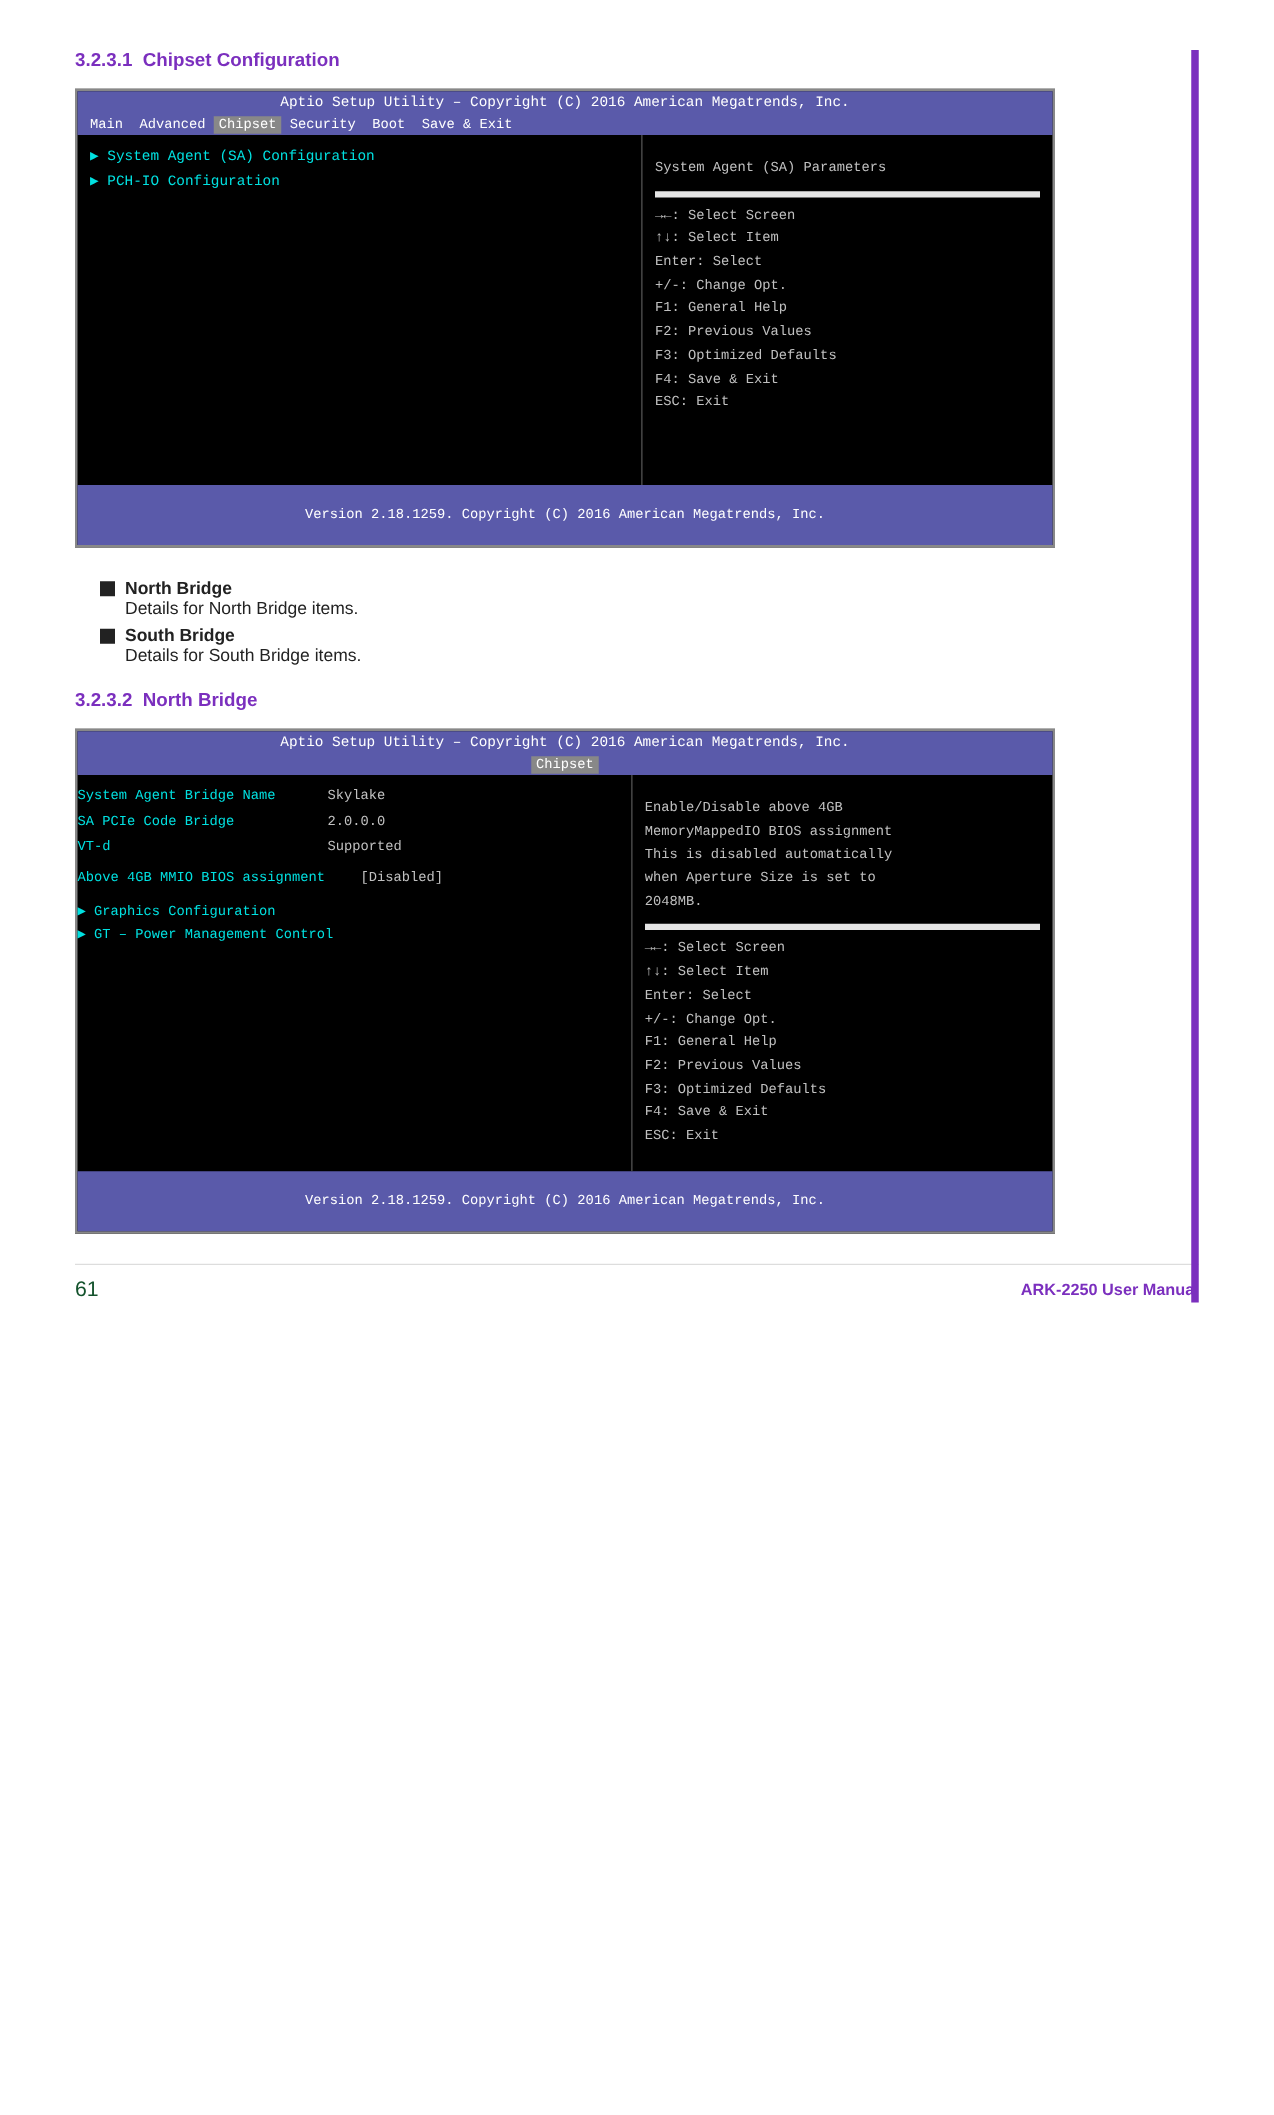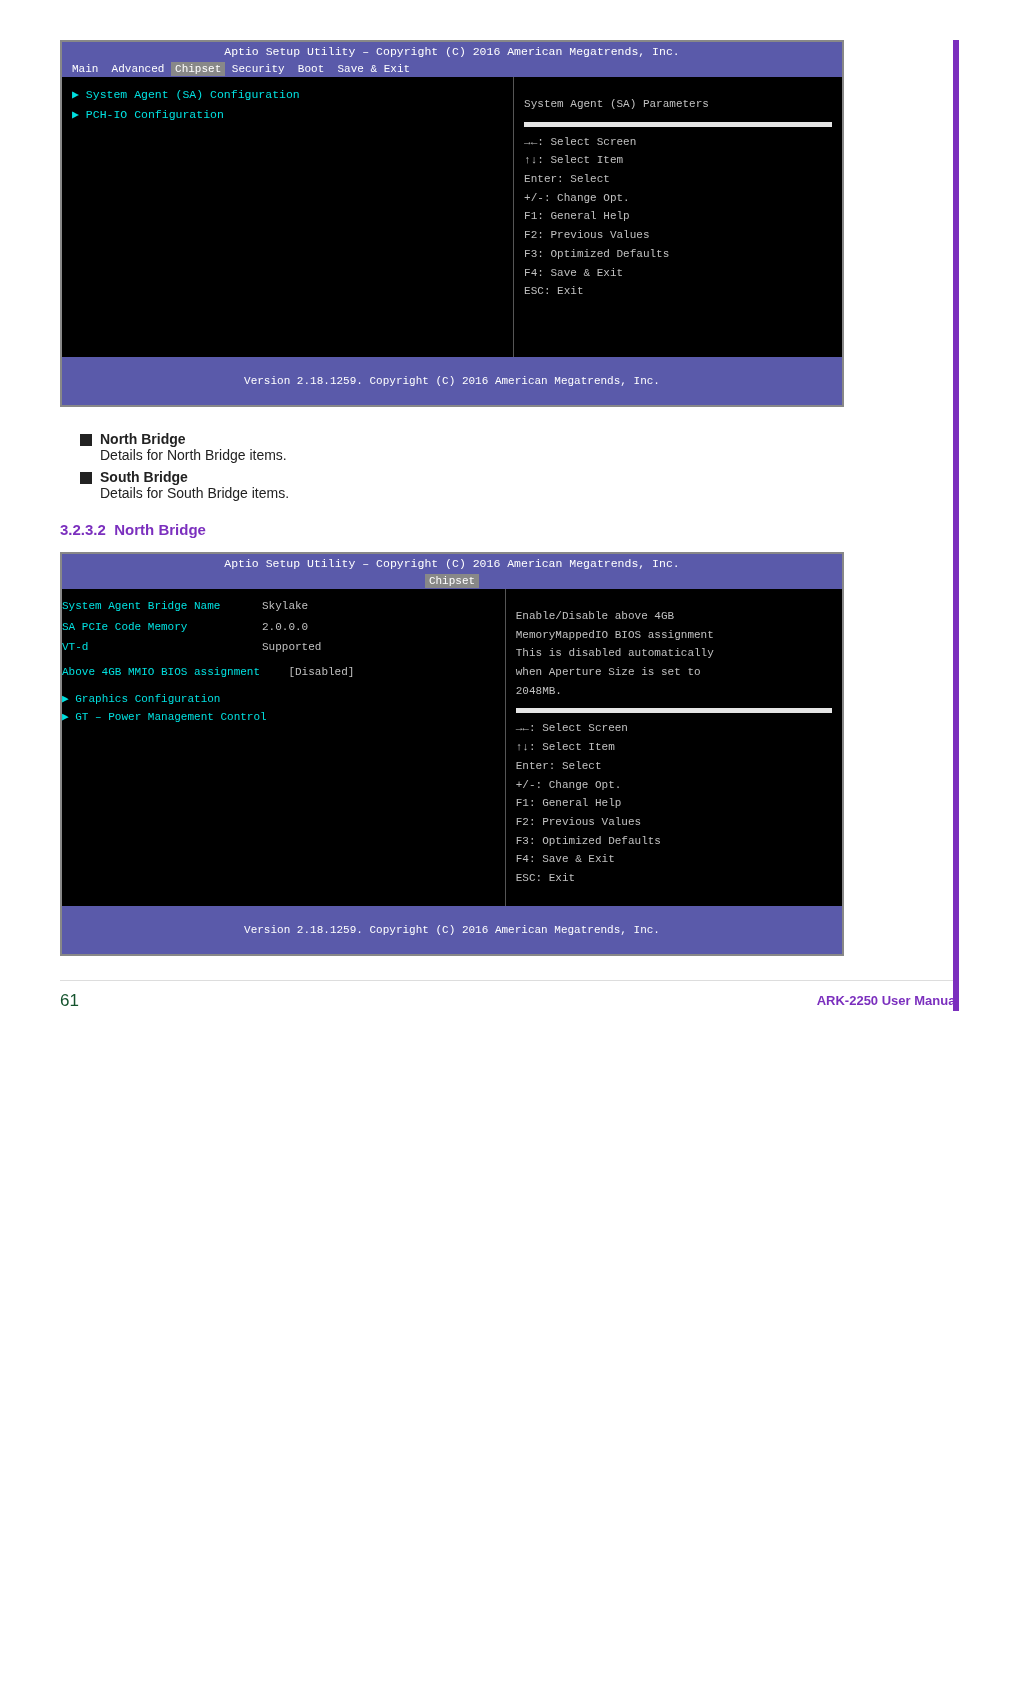--- a/index.html
+++ b/index.html
@@ -129,20 +129,23 @@
       position: relative;
     }
   </style>
 </head>
 <body>
 
 <div class="page-wrapper">
   <div style="position:absolute; right:0; top:0; bottom:0; width:6px; background:#7B2FBE;"></div>
 
   <div style="margin-bottom:20px;">
+    <div class="section-title">
+      <span>3.2.3.1</span>&nbsp;&nbsp;<span>Chipset Configuration</span>
+    </div>
 
     <div class="bios-screen">
       <div class="bios-header">Aptio Setup Utility – Copyright (C) 2016 American Megatrends, Inc.</div>
       <div class="bios-nav">
         <span>Main&nbsp;&nbsp;Advanced&nbsp;</span><span class="active">Chipset</span><span>&nbsp;Security&nbsp;&nbsp;Boot&nbsp;&nbsp;Save &amp; Exit</span>
       </div>
       <div class="bios-body">
         <div class="bios-left">
           <div class="item arrow">System Agent (SA) Configuration</div>
           <div class="item arrow">PCH-IO Configuration</div>
@@ -194,21 +197,21 @@
         <span class="active">Chipset</span>
       </div>
       <div class="bios-body">
         <div class="bios-left-nb">
 
           <div class="nb-row">
             <span class="nb-col1">System Agent Bridge Name</span>
             <span class="nb-col2">Skylake</span>
           </div>
           <div class="nb-row">
-            <span class="nb-col1">SA PCIe Code Memory</span>
+            <span class="nb-col1">SA PCIe Code Bridge</span>
             <span class="nb-col2">2.0.0.0</span>
           </div>
           <div class="nb-row">
             <span class="nb-col1">VT-d</span>
             <span class="nb-col2">Supported</span>
           </div>
           <div style="margin-top:6px;"></div>
           <div class="nb-row">
             <span class="nb-col1">Above 4GB MMIO BIOS assignment</span>
             <span class="nb-col2" style="color:#c0c0c0;">&nbsp;&nbsp;&nbsp;&nbsp;[Disabled]</span>

